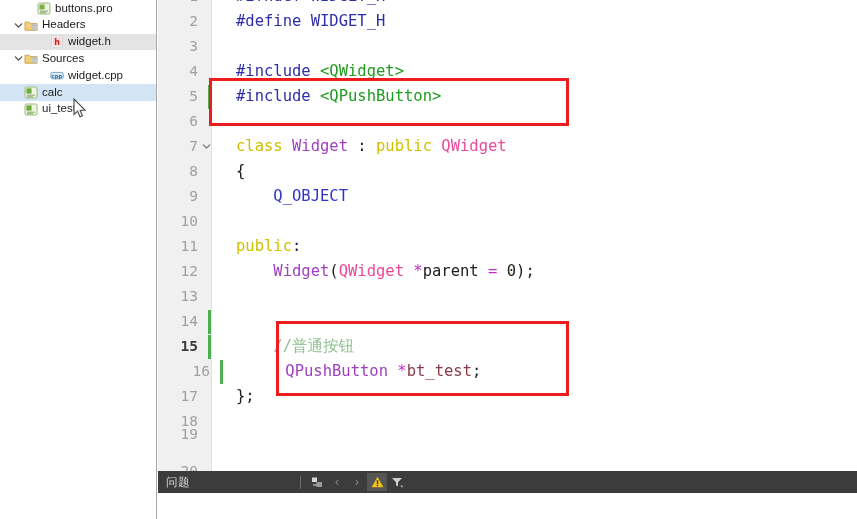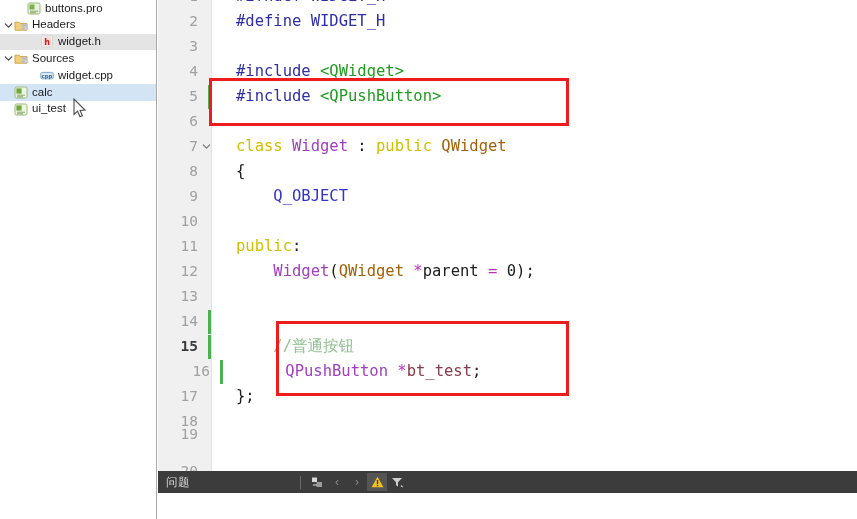--- a/index.html
+++ b/index.html
@@ -26,21 +26,21 @@
     overflow: hidden;
   }
   .tree-row {
     position: relative;
     height: 16.8px;
     display: flex;
     align-items: center;
     font-size: 11.5px;
     color: #1a1a1a;
     white-space: nowrap;
-    padding-left: 2px;
+    padding-left: 12px;
   }
   .tree-row.sel-gray { background: #e4e4e4; }
   .tree-row.sel-blue { background: #d3e5f5; }
 
   .twisty {
     width: 12px;
     flex: 0 0 12px;
     text-align: center;
     font-size: 9px;
     color: #3a3a3a;
@@ -118,21 +118,21 @@
   .ctext {
     position: absolute;
     left: 78px; top: 0;
   }
 
   
   .t-pre   { color: #2e2ea8; }        
   .t-str   { color: #1f9c1f; }        
   .t-kw    { color: #cfc000; }
   .t-type  { color: #a040c0; }        
-  .t-base  { color: #a16207; }        
+  .t-base  { color: #ec4899; }        
   .t-macro { color: #3333cc; }        
   .t-punct { color: #202020; }
   .t-op    { color: #c030c0; }
   .t-num   { color: #202020; }
   .t-var   { color: #8b3a4a; }        
   .t-cmt   { color: #8fbf8f; }        
   .t-dtor  { color: #168a8a; font-weight: bold; font-style: italic; }
 
   
   .redbox {

